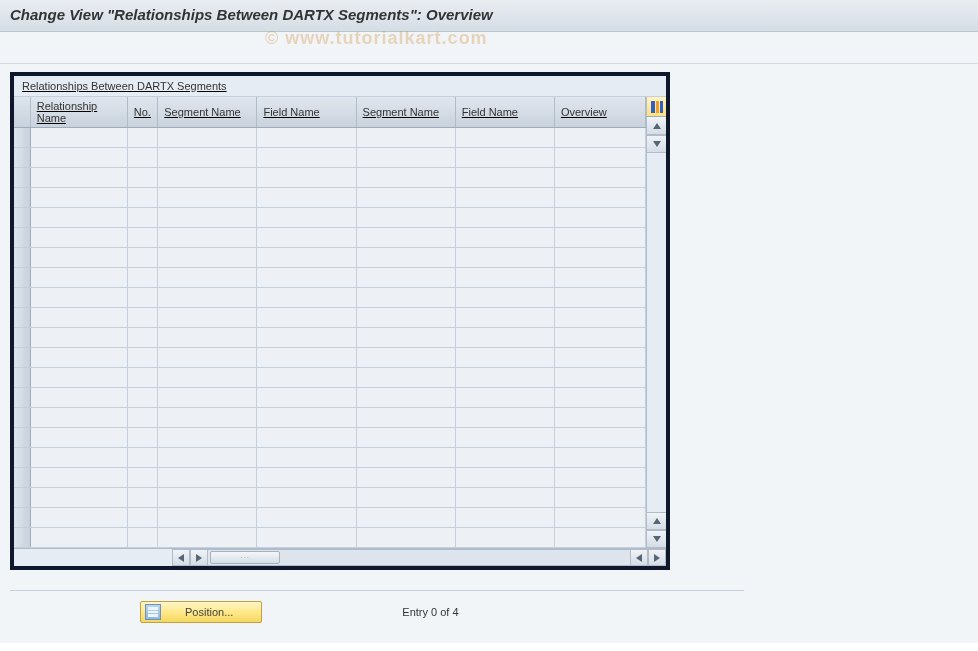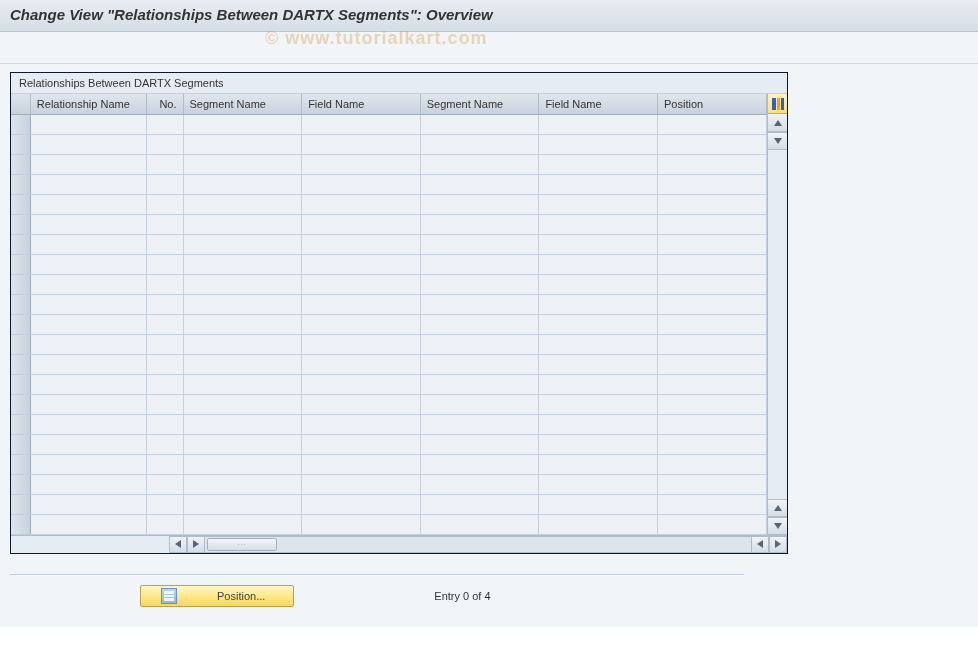--- a/index.html
+++ b/index.html
@@ -37,23 +37,24 @@
       letter-spacing: 1px;
       pointer-events: none;
       z-index: 100;
       font-weight: bold;
     }
     .content-area {
       padding: 8px 10px;
       background: #f2f5f8;
     }
     .table-container {
-      border: 1px solid #0f172a;
+      border: 4px solid #0f172a;
       background: #e5ecf3;
-      width: 778px;
+      width: 660px;
+      text-decoration: underline;
     }
     .table-title {
       padding: 4px 8px;
       font-size: 11px;
       color: #333;
       background: #e5ecf3;
       border-bottom: 1px solid #c5d0dc;
     }
     .table-wrapper {
       display: flex;
@@ -88,21 +89,21 @@
       padding: 0 4px;
       background: #edf1f6;
     }
     tbody td.selector-cell {
       background: linear-gradient(to right, #dde4eb 0%, #c8d2dd 100%);
       width: 16px;
       padding: 0;
       border-right: 1px solid #a0adb9;
     }
     .col-relname { width: 96px; }
-    .col-no { width: 28px; text-align: right; }
+    .col-no { width: 28px; }
     .col-segname { width: 98px; }
     .col-fieldname { width: 98px; }
     .col-constant { width: 90px; }
     .table-side {
       width: 20px;
       background: #e5ecf3;
       border-left: 1px solid #b0bcc9;
       position: relative;
     }
     .config-icon {
@@ -177,25 +178,25 @@
       padding: 6px 10px 12px 130px;
       gap: 140px;
     }
     .position-btn {
       display: inline-flex;
       align-items: center;
       background: linear-gradient(to bottom, #fff6c8 0%, #ffe88a 50%, #f5d860 100%);
       border: 1px solid #c0a040;
       border-radius: 2px;
       height: 22px;
-      padding: 0 28px 0 20px;
+      padding: 0 28px 0 4px;
       cursor: pointer;
       font-size: 11px;
       color: #444;
-      gap: 40px;
+      gap: 24px;
     }
     .position-btn .icon-slot {
       width: 16px; height: 16px;
       background: linear-gradient(to bottom,#b8d8f0,#90b8e0);
       border: 1px solid #7090c0;
       display:flex;align-items:center;justify-content:center;
     }
     .entry-text { color: #333; }
   </style>
 </head>
@@ -216,21 +217,21 @@
         <table>
           <thead>
             <tr>
               <th class="selector-col"></th>
               <th class="col-relname">Relationship Name</th>
               <th class="col-no">No.</th>
               <th class="col-segname">Segment Name</th>
               <th class="col-fieldname">Field Name</th>
               <th class="col-segname">Segment Name</th>
               <th class="col-fieldname">Field Name</th>
-              <th class="col-constant">Position</th>
+              <th class="col-constant">Overview</th>
             </tr>
           </thead>
           <tbody id="table-body">
           <tr>
                 <td class="selector-cell"></td>
                 <td></td>
                 <td></td>
                 <td></td>
                 <td></td>
                 <td></td>

